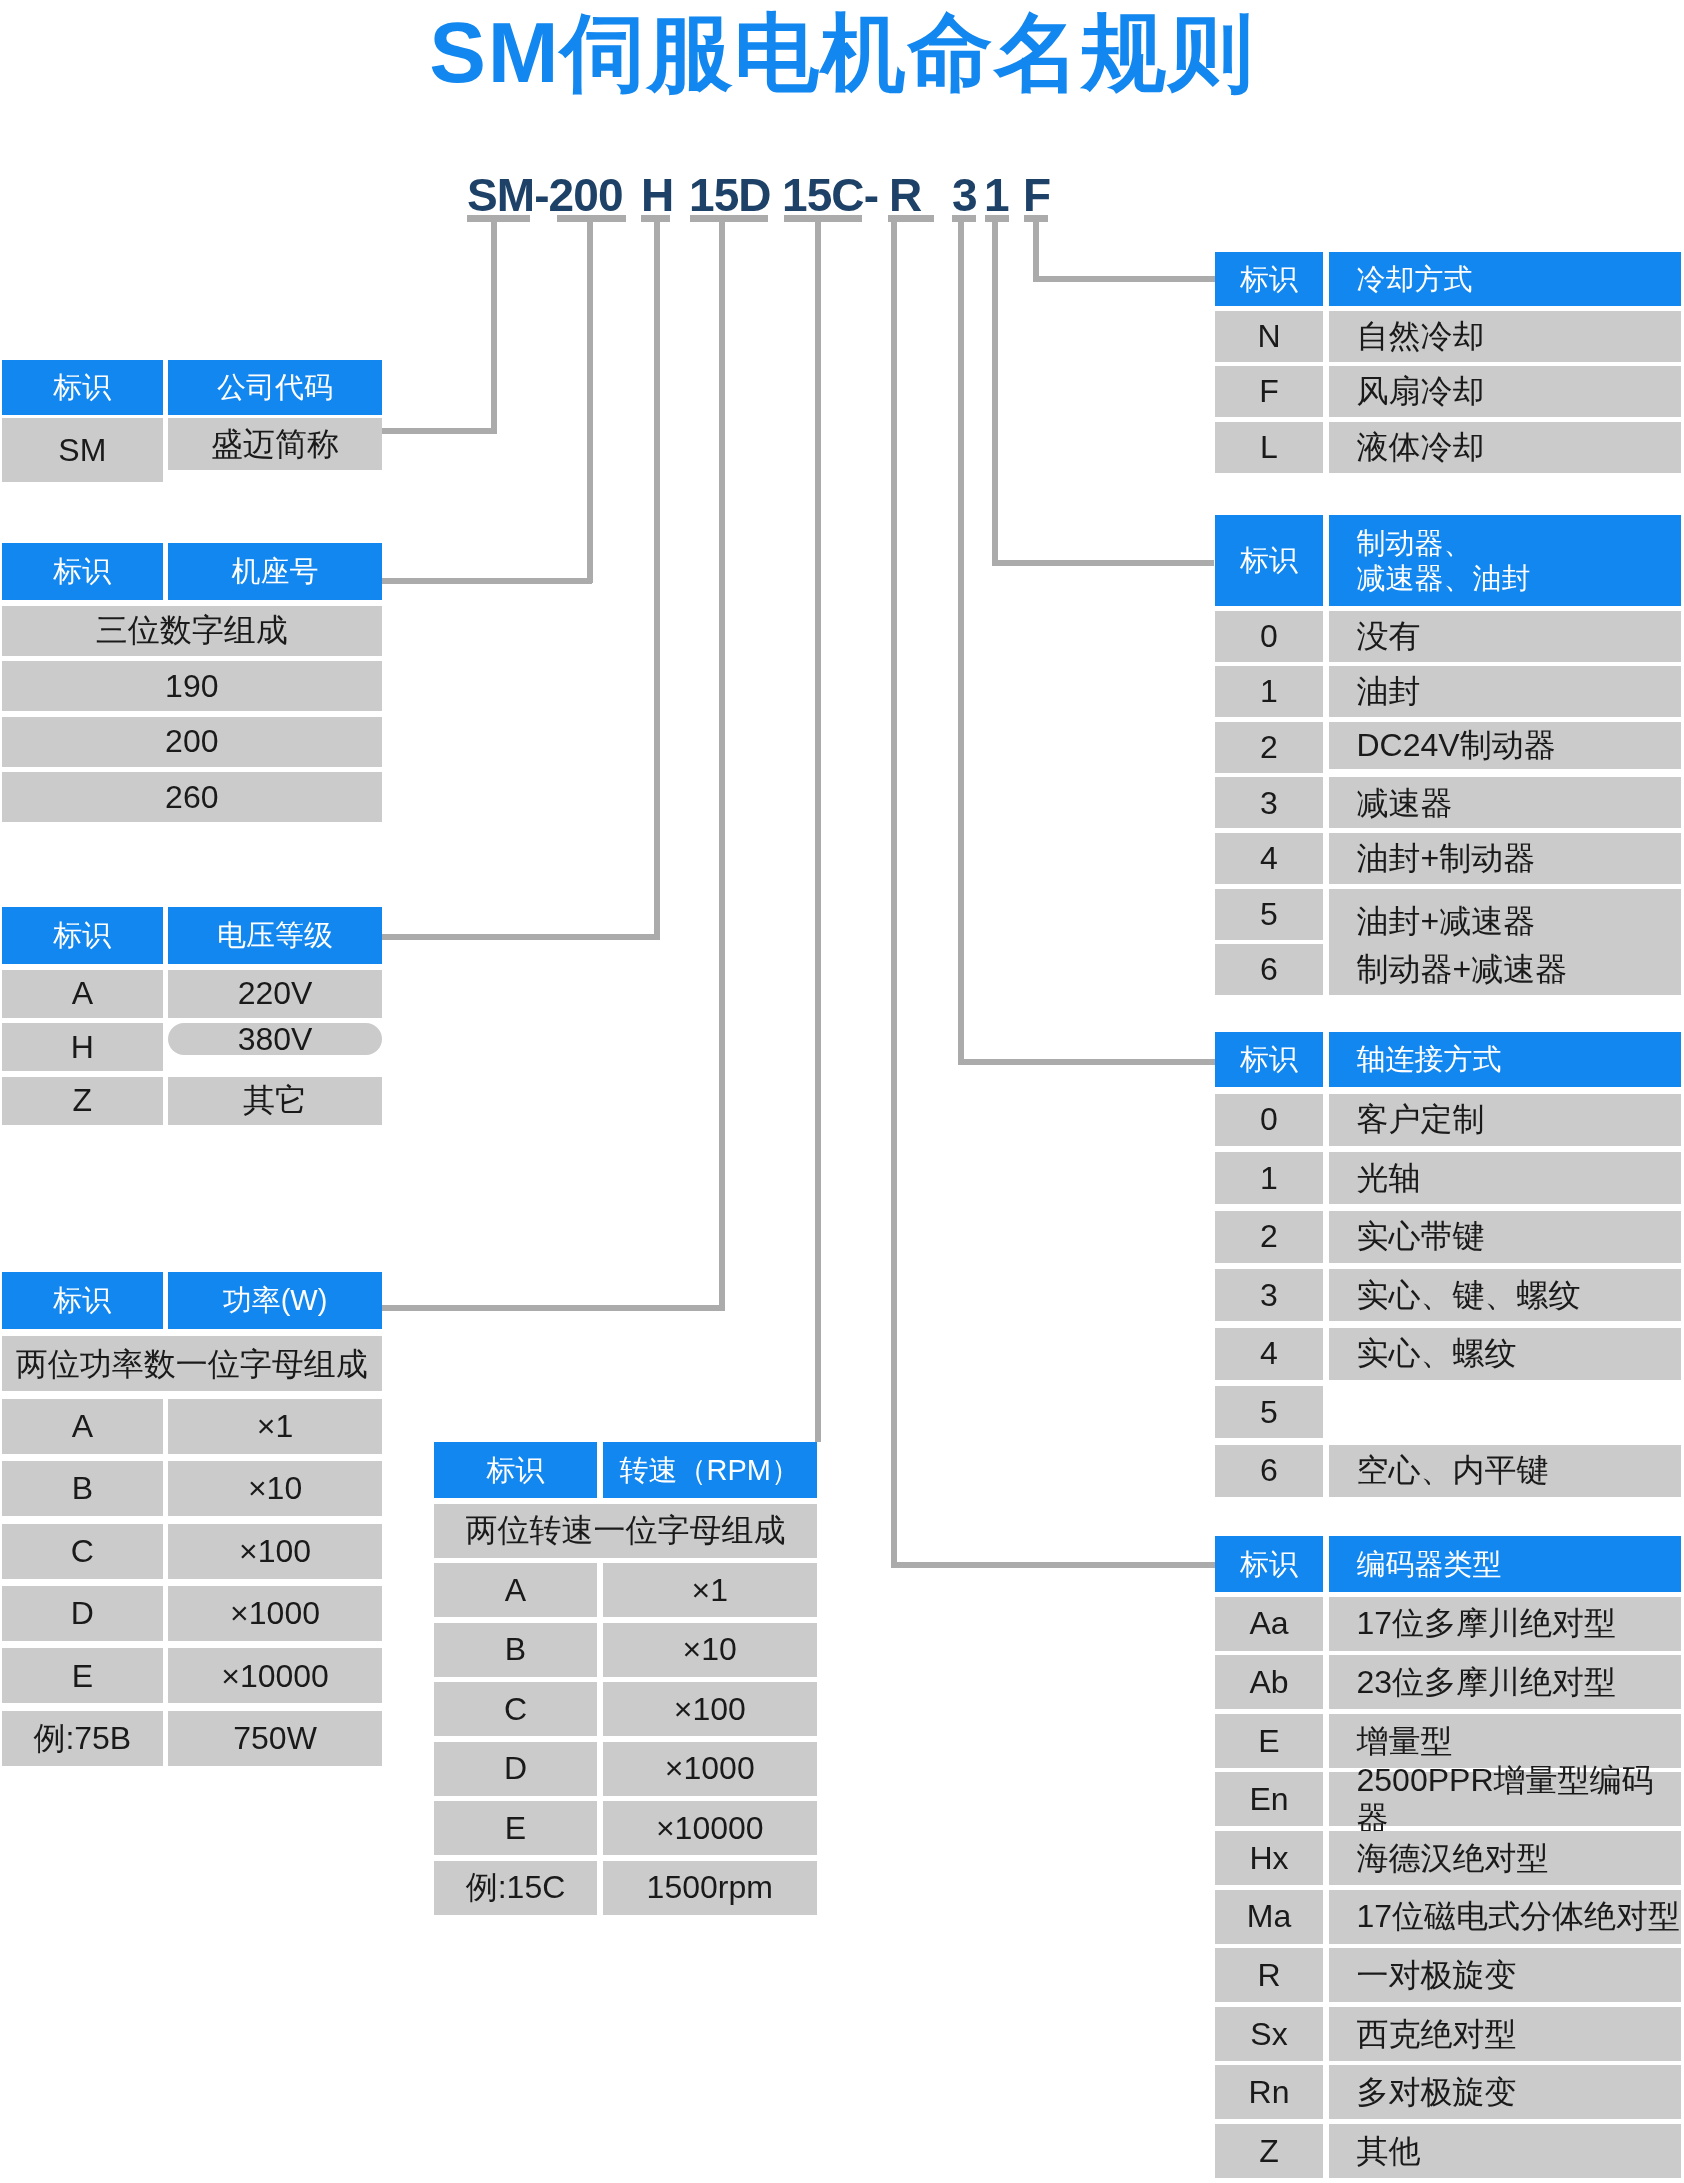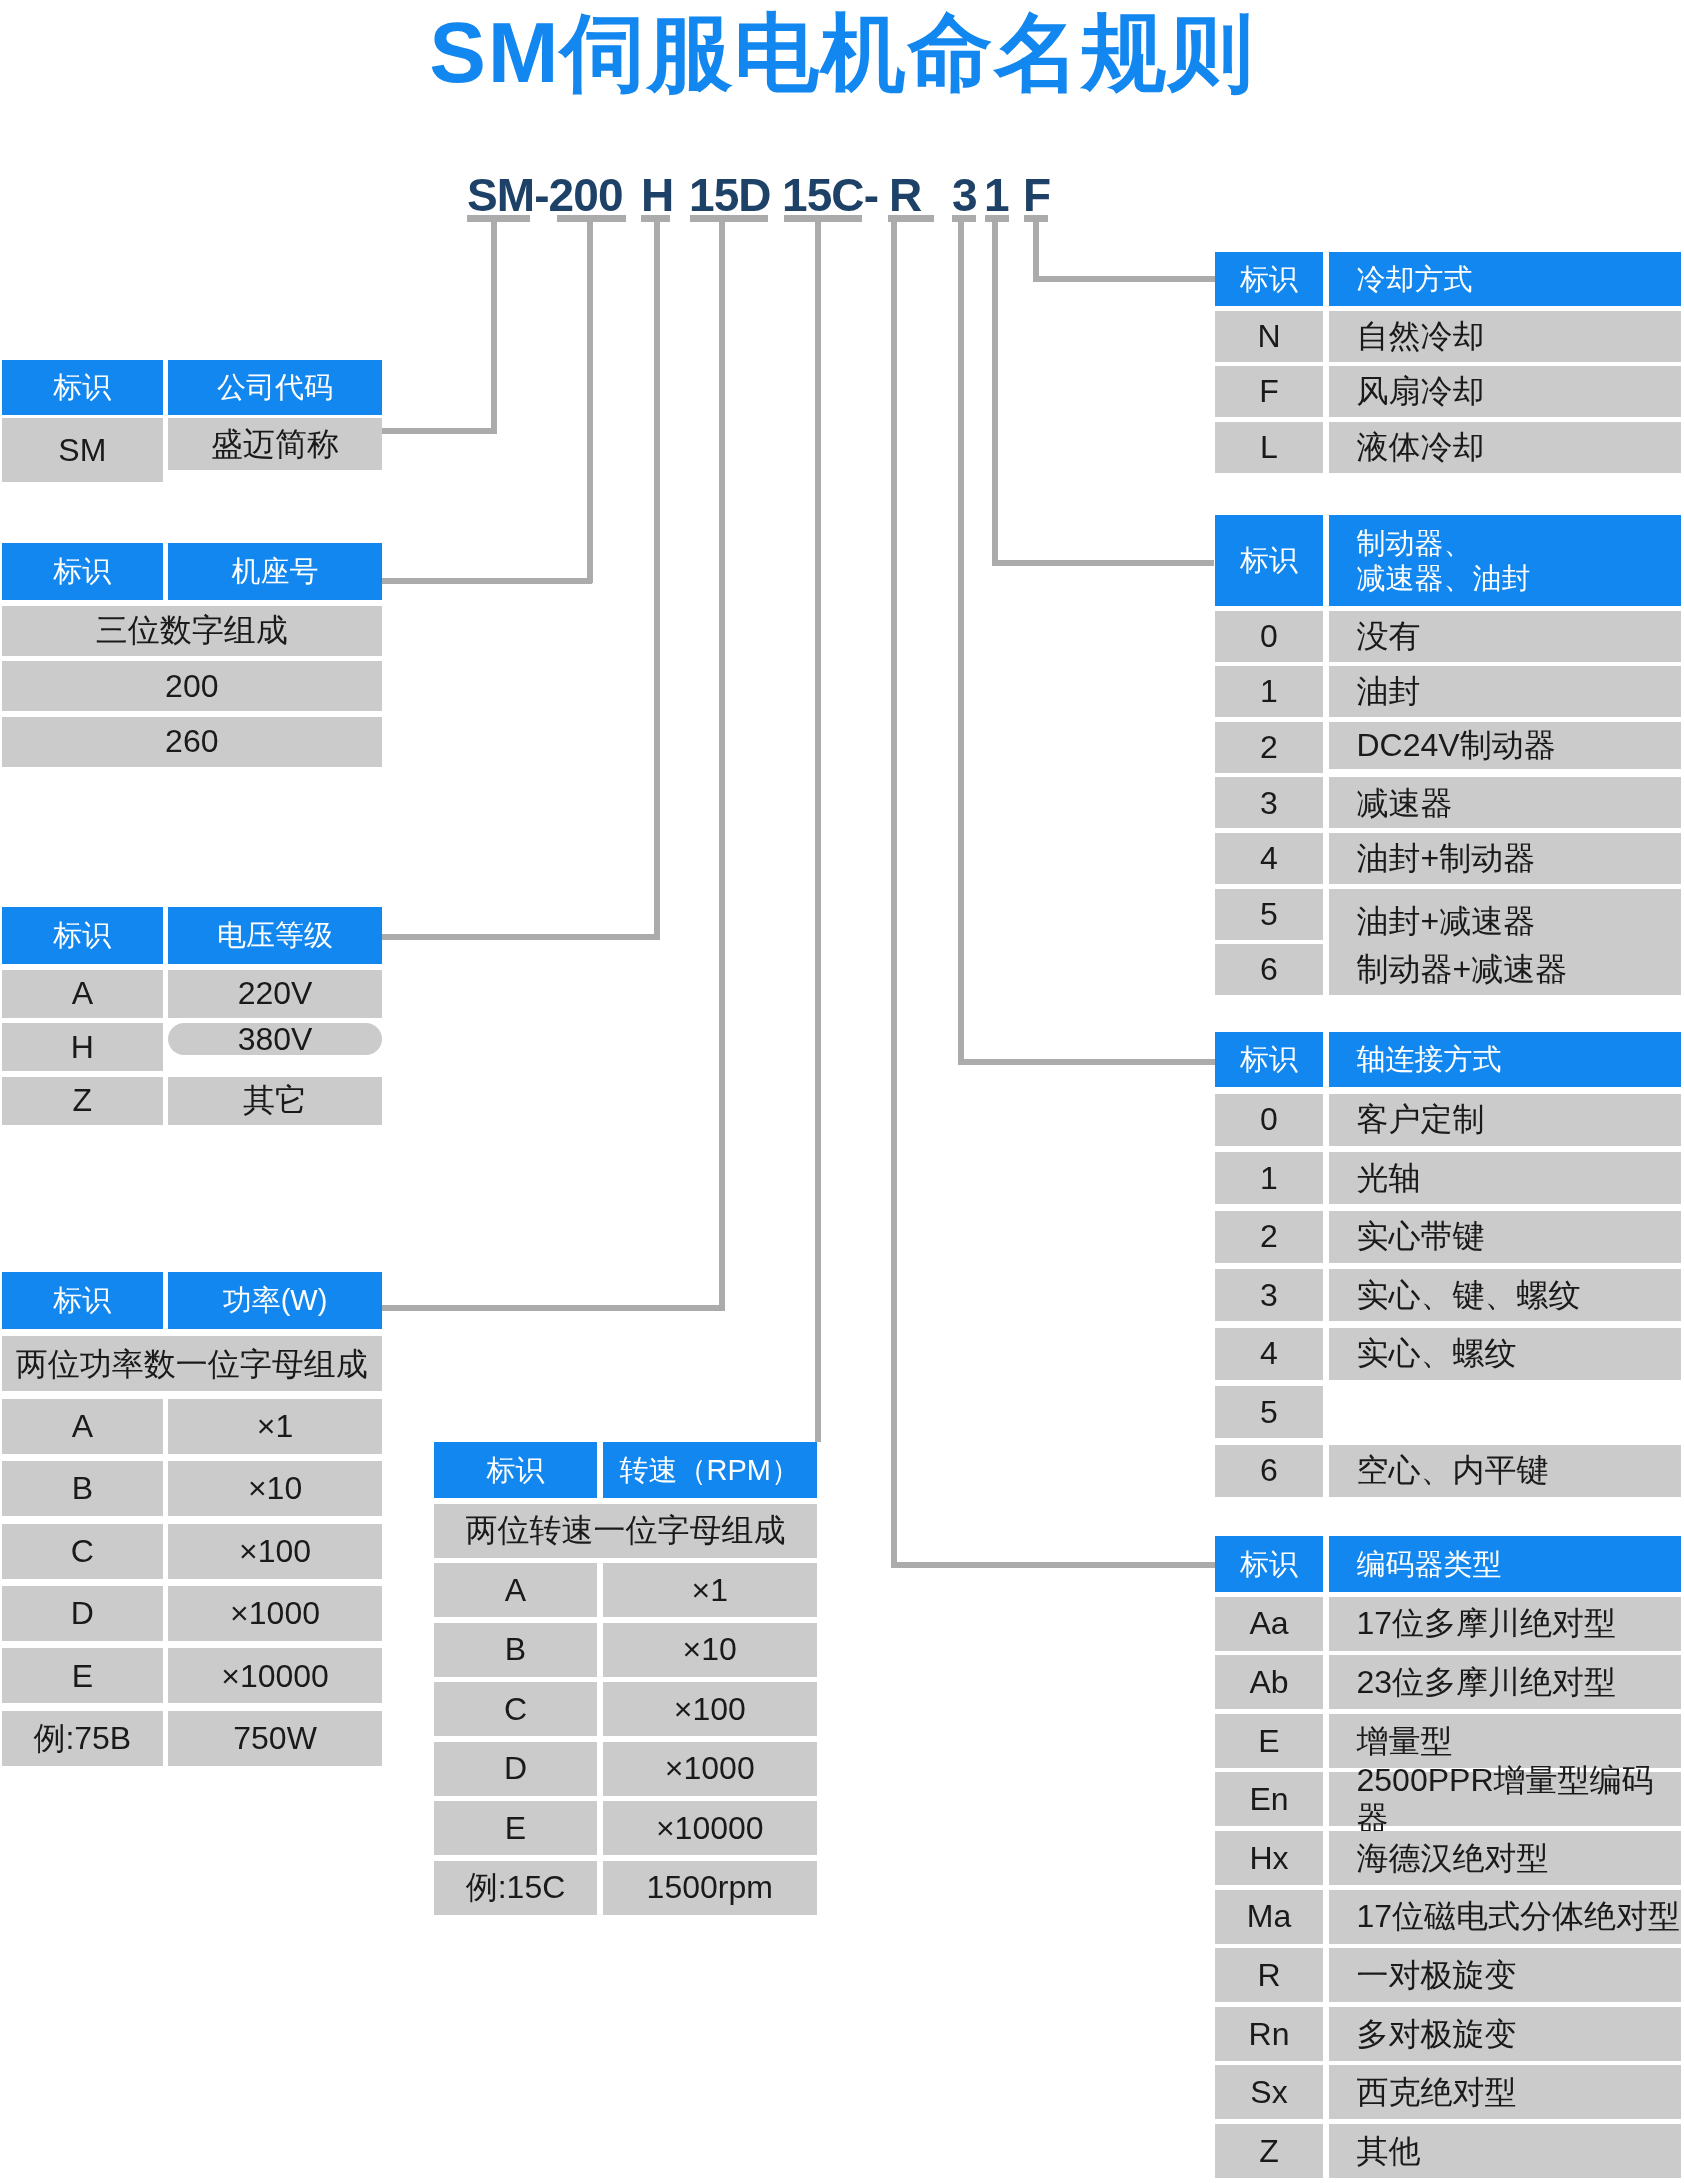--- a/index.html
+++ b/index.html
@@ -102,20 +102,23 @@
     </div>
   <div class="tbl t-frame" style="row-gap: 5.5px;">
       <div class="trow hrow" style="height: 57px;">
         <div class="cell" style="height: 57px; width: 161px; flex: 0 0 auto;">标识</div>
         <div class="cell" style="height: 57px; flex: 1 1 auto;">机座号</div>
       </div>
       <div class="trow brow" style="height: 50px;">
         <div class="cell" style="height: 50px; flex: 1 1 auto;">三位数字组成</div>
       </div>
       <div class="trow brow" style="height: 50px;">
+        <div class="cell" style="height: 50px; flex: 1 1 auto;">190</div>
+      </div>
+      <div class="trow brow" style="height: 50px;">
         <div class="cell" style="height: 50px; flex: 1 1 auto;">200</div>
       </div>
       <div class="trow brow" style="height: 42px;">
         <div class="cell" style="height: 50px; flex: 1 1 auto;">260</div>
       </div>
     </div>
   <div class="tbl t-voltage" style="row-gap: 5.5px;">
       <div class="trow hrow" style="height: 57px;">
         <div class="cell" style="height: 57px; width: 161px; flex: 0 0 auto;">标识</div>
         <div class="cell" style="height: 57px; flex: 1 1 auto;">电压等级</div>
@@ -312,27 +315,27 @@
       </div>
       <div class="trow brow" style="height: 54px;">
         <div class="cell" style="height: 54px; width: 108px; flex: 0 0 auto;">Ma</div>
         <div class="cell c2L" style="height: 54px; flex: 1 1 auto;">17位磁电式分体绝对型</div>
       </div>
       <div class="trow brow" style="height: 54px;">
         <div class="cell" style="height: 54px; width: 108px; flex: 0 0 auto;">R</div>
         <div class="cell c2L" style="height: 54px; flex: 1 1 auto;">一对极旋变</div>
       </div>
       <div class="trow brow" style="height: 54px;">
+        <div class="cell" style="height: 54px; width: 108px; flex: 0 0 auto;">Sx</div>
+        <div class="cell c2L" style="height: 54px; flex: 1 1 auto;">西克绝对型</div>
+      </div>
+      <div class="trow brow" style="height: 54px;">
         <div class="cell" style="height: 54px; width: 108px; flex: 0 0 auto;">Rn</div>
         <div class="cell c2L" style="height: 54px; flex: 1 1 auto;">多对极旋变</div>
       </div>
       <div class="trow brow" style="height: 54px;">
-        <div class="cell" style="height: 54px; width: 108px; flex: 0 0 auto;">Sx</div>
-        <div class="cell c2L" style="height: 54px; flex: 1 1 auto;">西克绝对型</div>
-      </div>
-      <div class="trow brow" style="height: 54px;">
         <div class="cell" style="height: 54px; width: 108px; flex: 0 0 auto;">Z</div>
         <div class="cell c2L" style="height: 54px; flex: 1 1 auto;">其他</div>
       </div>
     </div>
 
 </div>
 
 
 </body></html>

